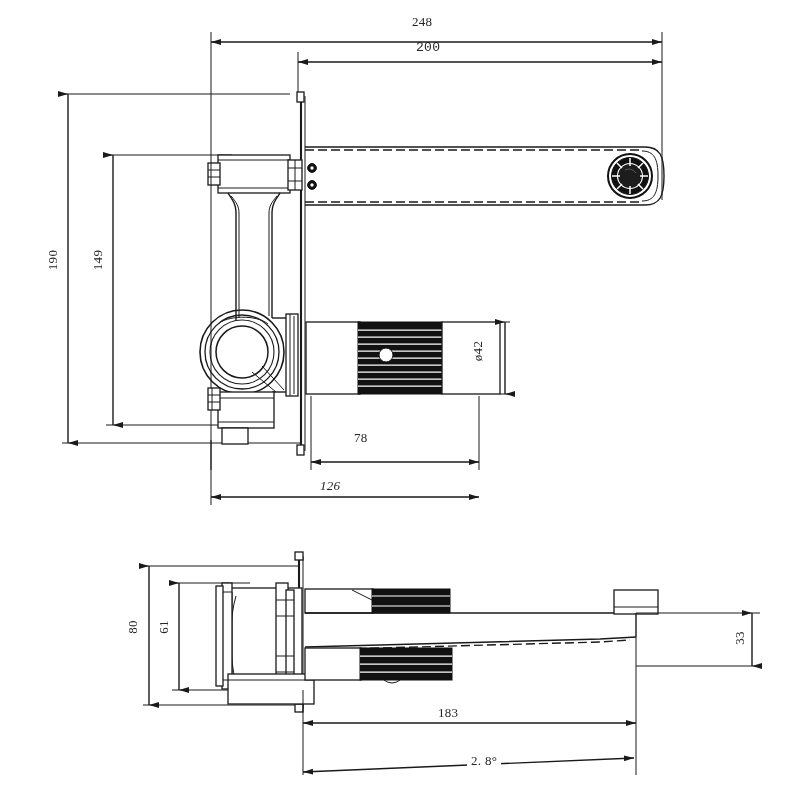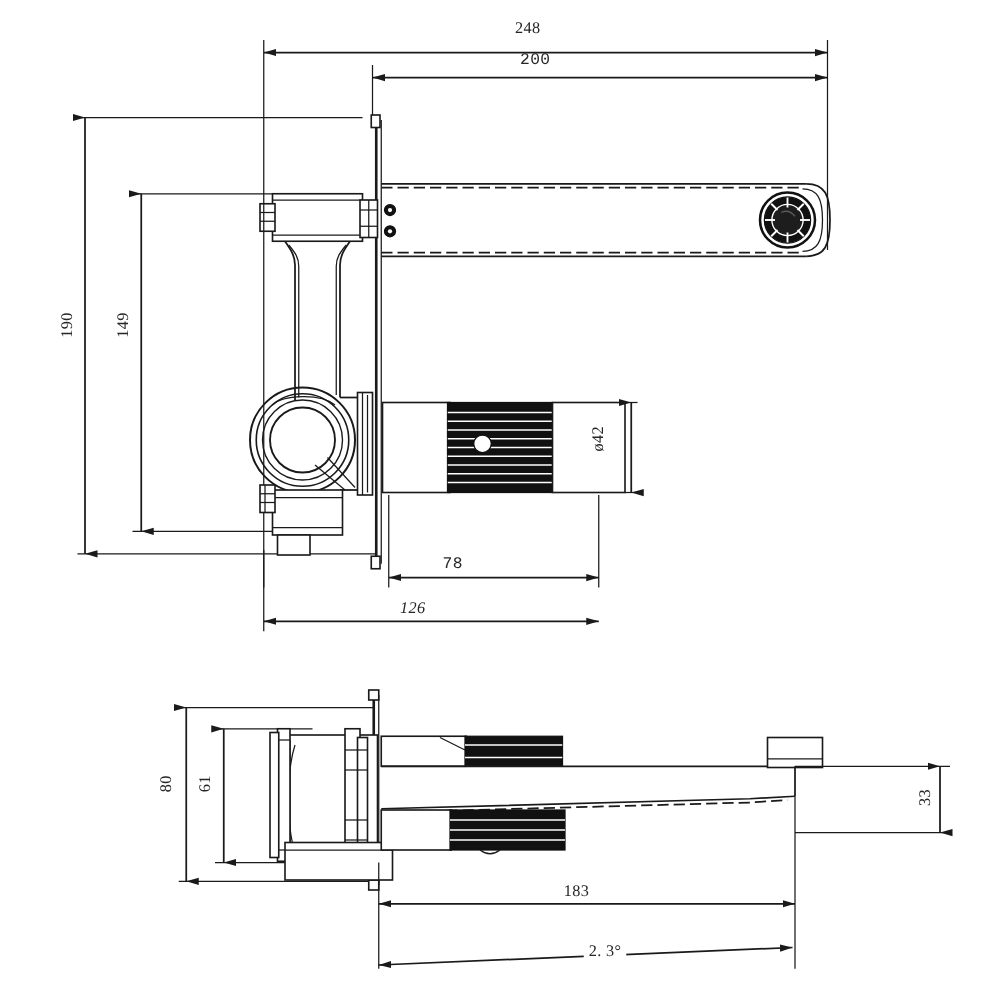--- a/index.html
+++ b/index.html
@@ -287,27 +287,27 @@
   <div class="dimtxt" style="left:412px;top:14px;">248</div>
 
   <div class="dimtxt" style="left:416px;top:40px;font-family:Liberation Mono, monospace;">200</div>
 
   <div class="dimtxt vert" style="left:43px;top:252px;transform:rotate(-90deg);">190</div>
 
   <div class="dimtxt vert" style="left:88px;top:252px;transform:rotate(-90deg);">149</div>
 
   <div class="dimtxt vert" style="left:468px;top:343px;transform:rotate(-90deg);">ø42</div>
 
-  <div class="dimtxt" style="left:354px;top:443px;font-family:Liberation Mono, monospace;">78</div>
+  <div class="dimtxt" style="left:354px;top:430px;">78</div>
 
   <div class="dimtxt" style="left:320px;top:478px;font-style:italic;">126</div>
 
   <div class="dimtxt vert" style="left:126px;top:619px;transform:rotate(-90deg);">80</div>
 
   <div class="dimtxt vert" style="left:157px;top:619px;transform:rotate(-90deg);">61</div>
 
   <div class="dimtxt vert" style="left:733px;top:630px;transform:rotate(-90deg);">33</div>
 
-  <div class="dimtxt" style="left:451px;top:705px;">183</div>
-
-  <div class="dimtxt" style="left:467px;top:753px;background:#fff;padding:0 4px;">2. 3°</div>
+  <div class="dimtxt" style="left:438px;top:705px;">183</div>
+
+  <div class="dimtxt" style="left:467px;top:753px;background:#fff;padding:0 4px;">2. 8°</div>
 
 </div>
 
 </body></html>

